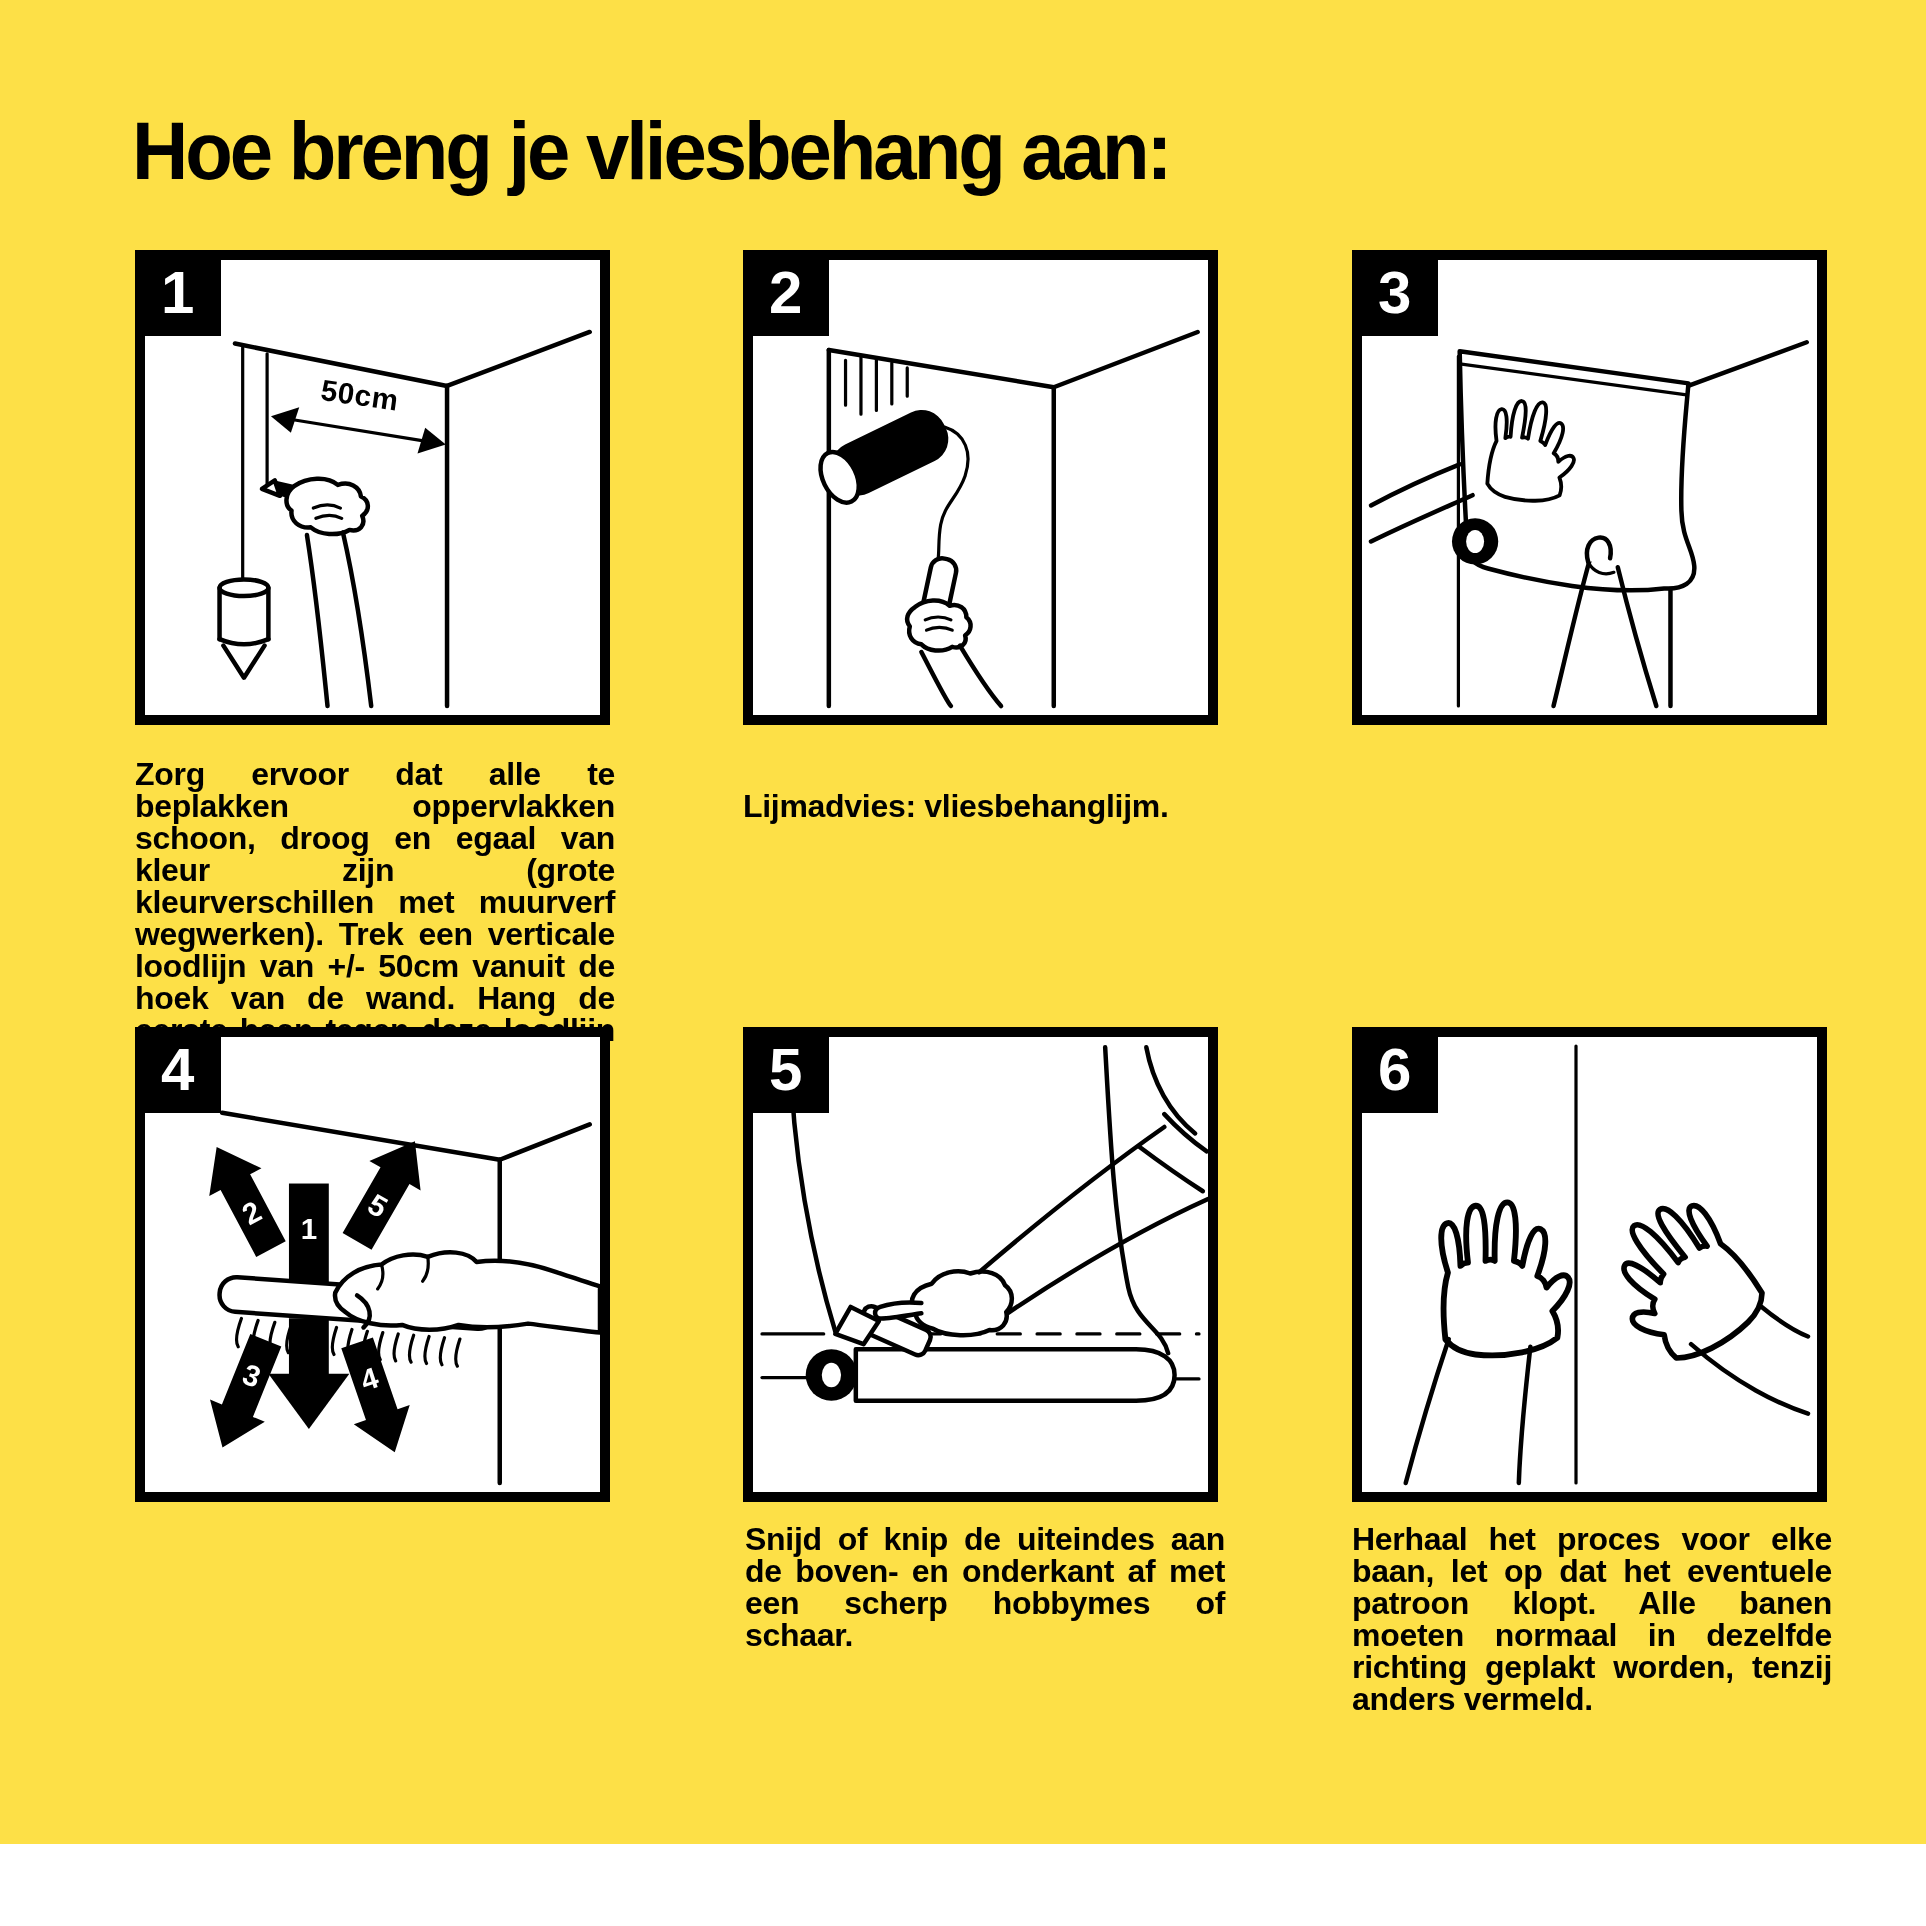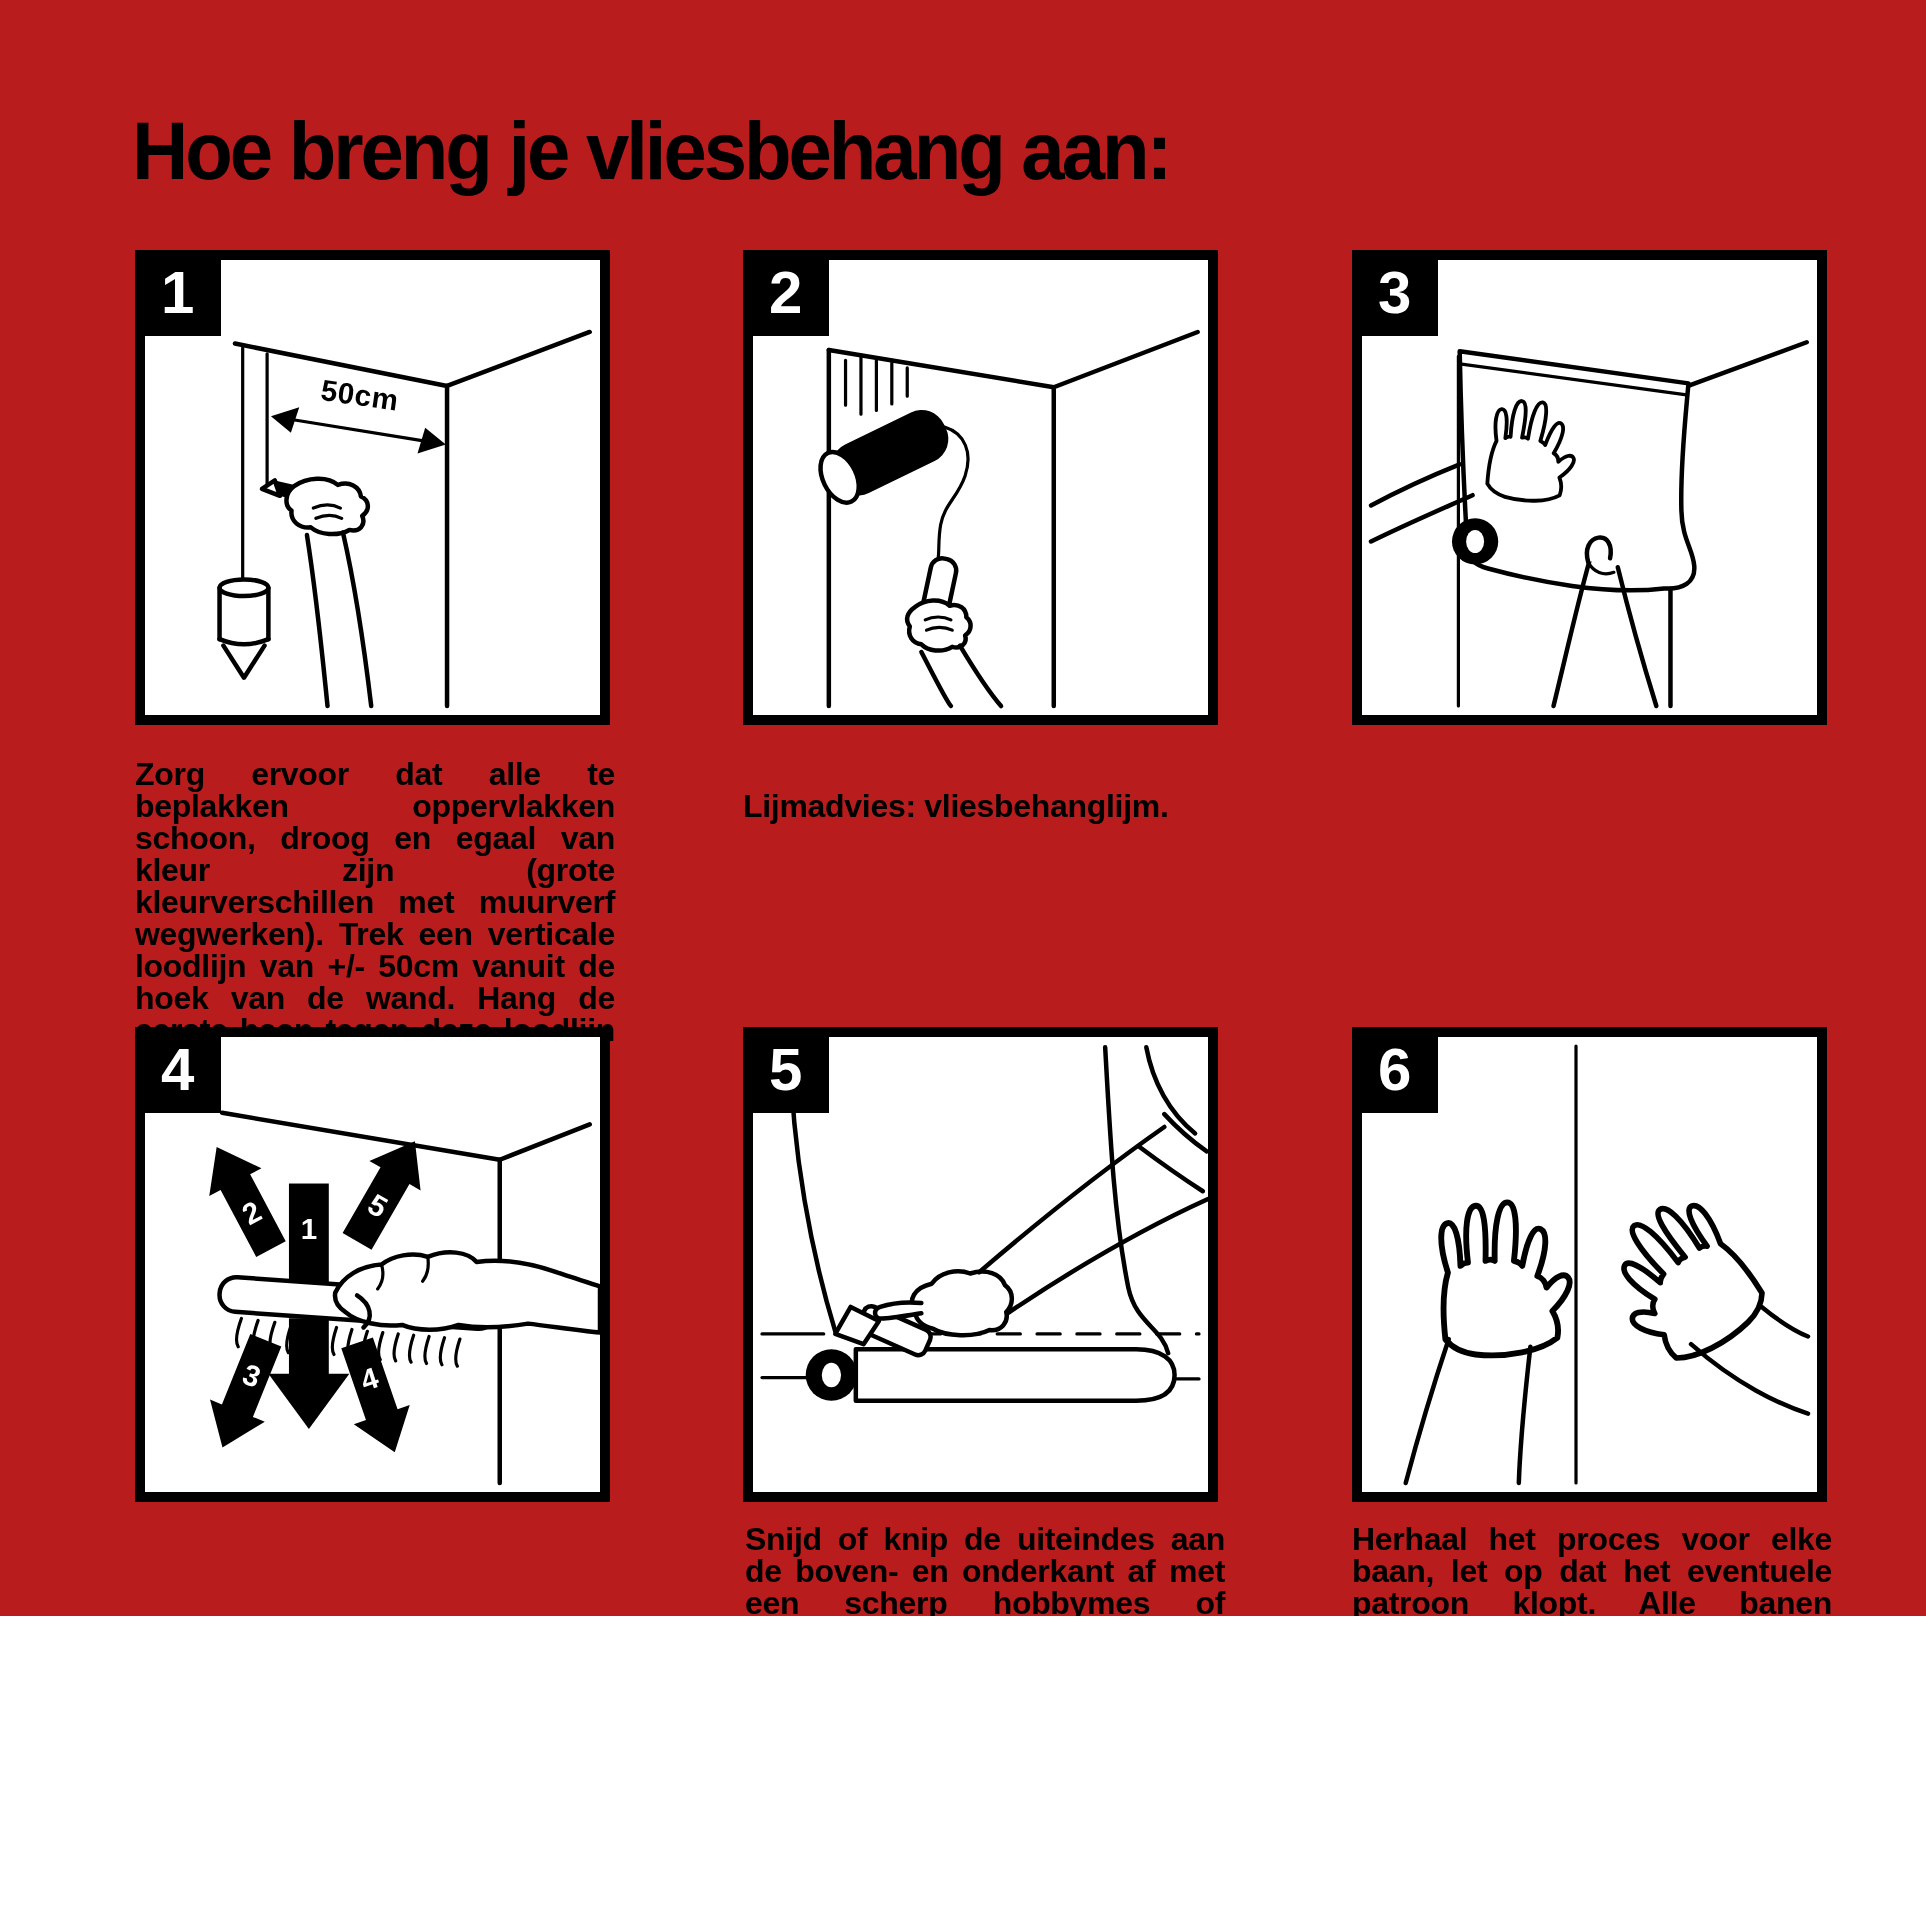--- a/index.html
+++ b/index.html
@@ -1,16 +1,16 @@
 <!DOCTYPE html>
 <html style="font-size:10.3px"><head>
 <meta charset="utf-8">
 <style>
   html,body{margin:0;padding:0;background:#fff;}
-  .page{position:relative;width:1926px;height:1616px;background:#b91c1c;overflow:hidden;
+  .page{position:relative;width:1926px;height:1844px;background:#fde047;overflow:hidden;
         font-family:"Liberation Sans",sans-serif;color:#000;}
   .title{position:absolute;left:132px;top:104px;font-size:82px;font-weight:bold;
          letter-spacing:-3.2px;white-space:nowrap;transform:scaleX(.95);transform-origin:left top;}
   .panel{position:absolute;width:475px;height:475px;border:10.3px solid #000;box-sizing:border-box;background:#fff;}
   .badge{position:absolute;left:-10.3px;top:-10.3px;width:86px;height:86px;background:#000;color:#fff;
          display:flex;align-items:center;justify-content:center;font-size:60px;font-weight:bold;z-index:5;}
   .art{position:absolute;left:0;top:0;width:455px;height:455px;}
   .cap{position:absolute;width:480px;font-size:32px;line-height:32px;font-weight:bold;
        text-align:justify;letter-spacing:-0.3px;}
   .cap p{margin:0;}

